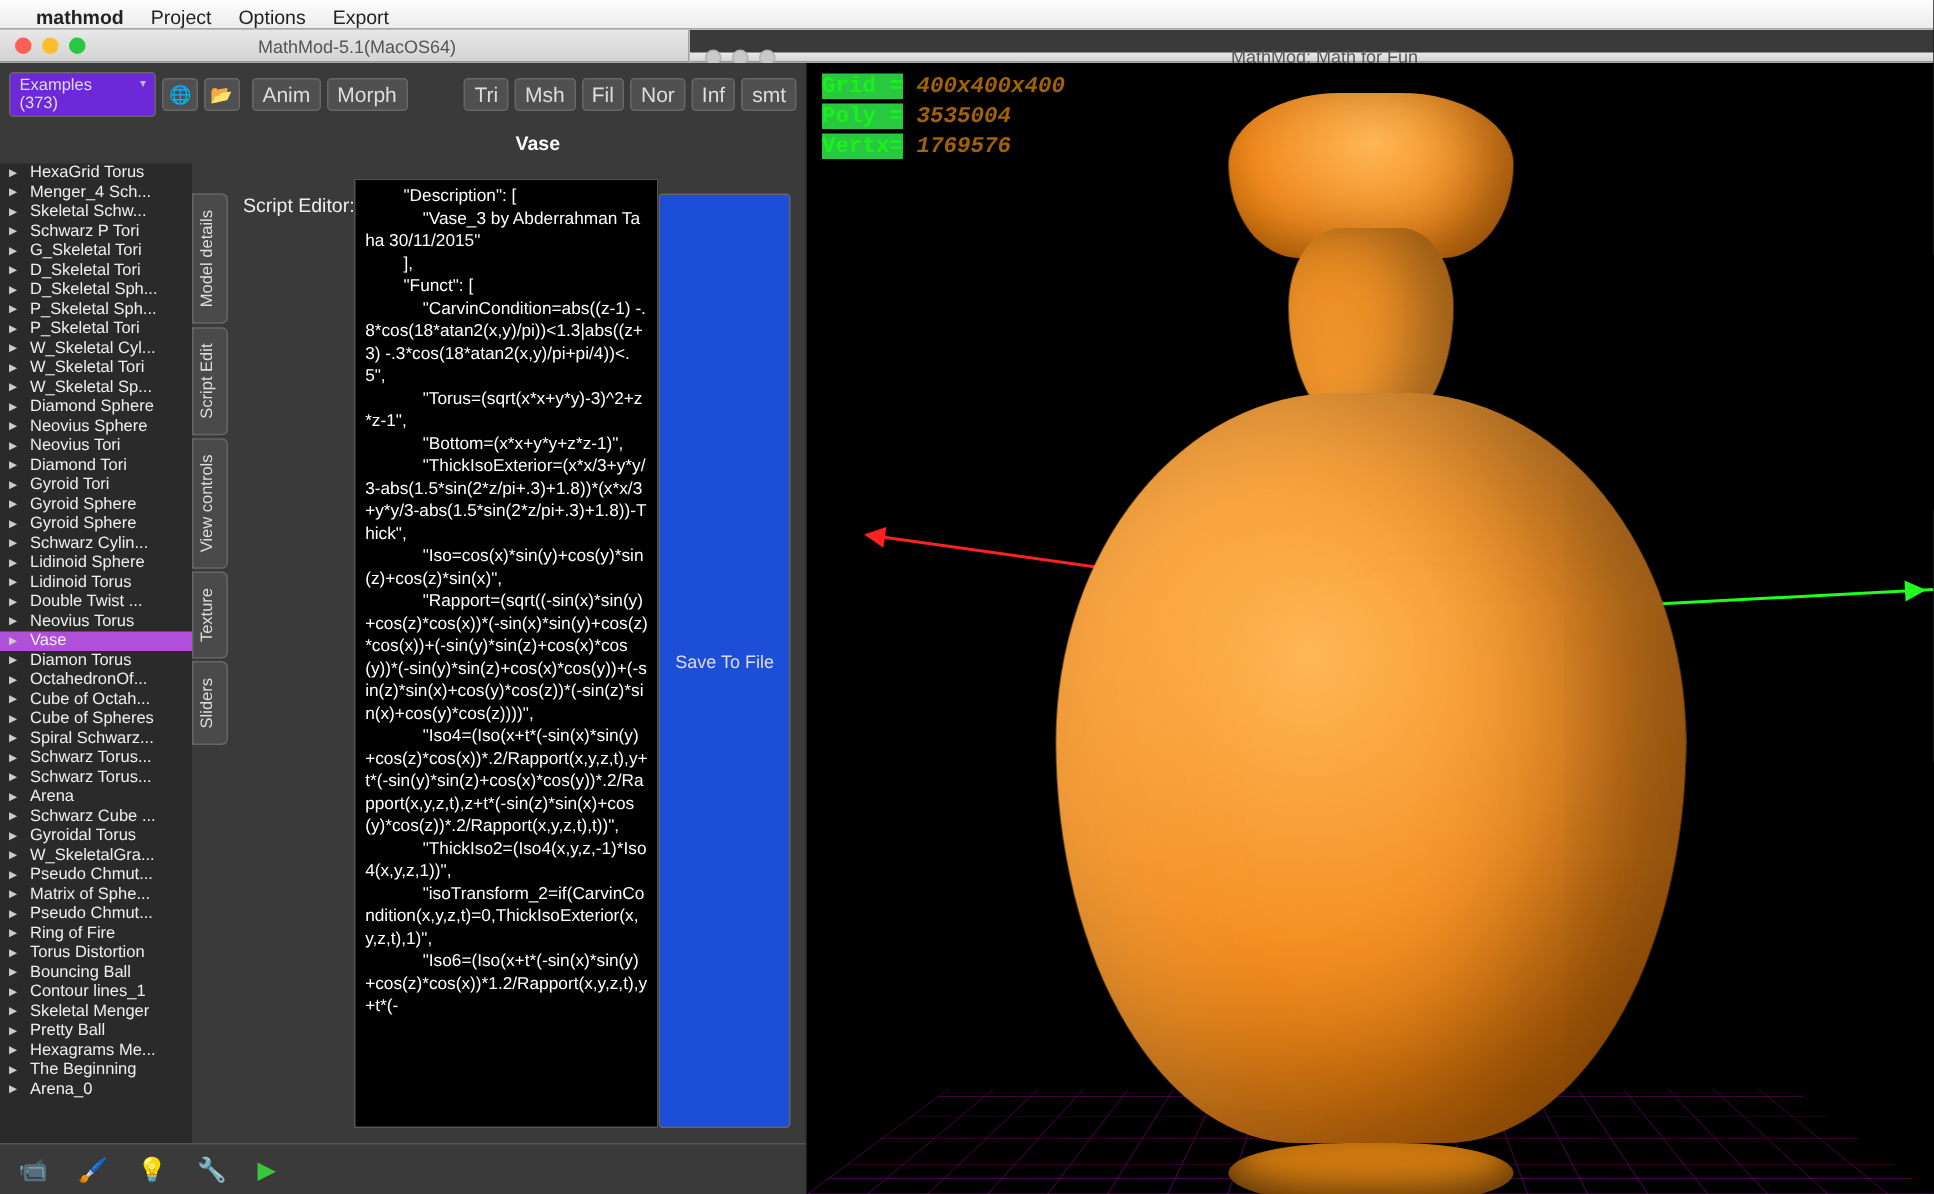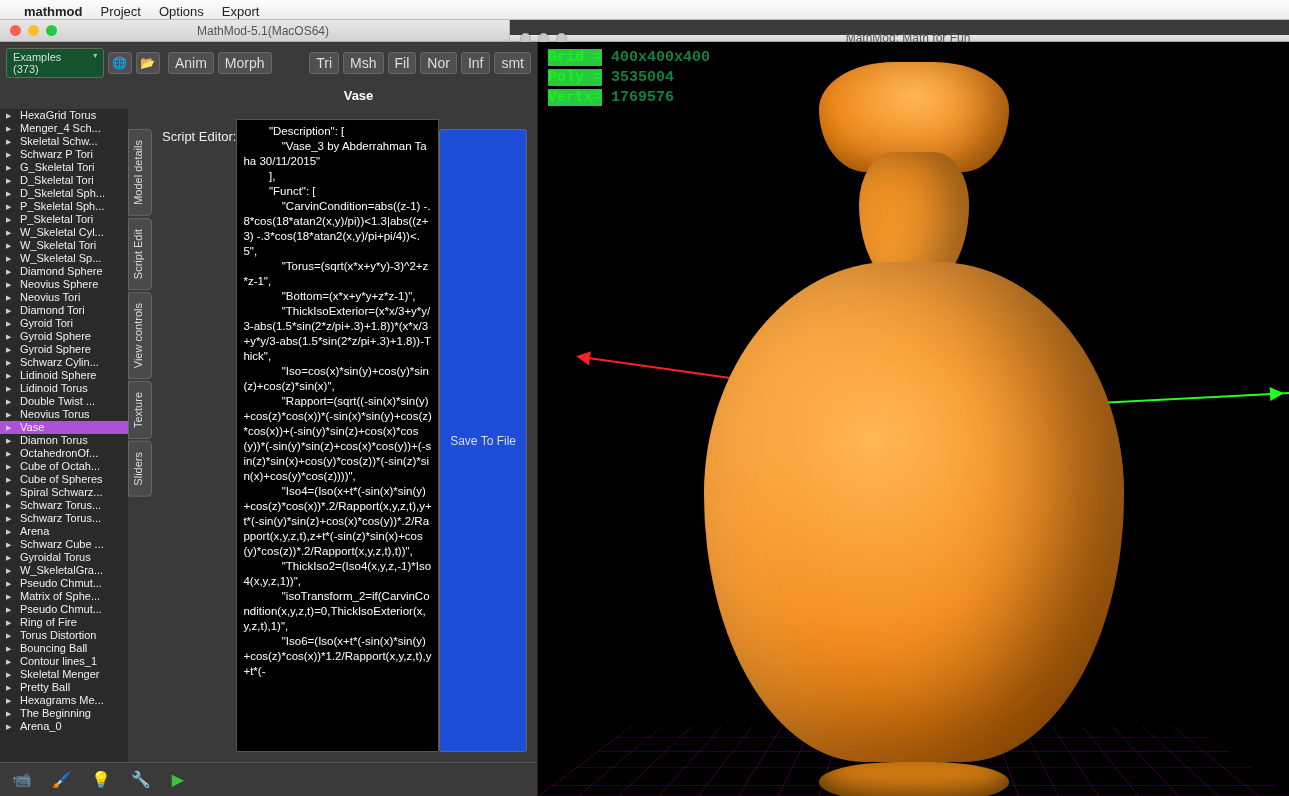--- a/index.html
+++ b/index.html
@@ -29,36 +29,36 @@
   .mac-menu .appname { font-weight: 600; }
   
   .titlebars { display: flex; height: 22px; }
   .titlebar {
     display: flex; align-items: center;
     background: linear-gradient(#e8e8e8,#d3d3d3);
     border-bottom: 1px solid #a8a8a8;
     font-size: 12px;
     color: #555;
   }
-  .titlebar.left { width: 510px; border-right:1px solid #bbb; }
+  .titlebar.left { width: 460px; border-right:1px solid #bbb; }
   .titlebar.right { flex:1;margin-top:15px; }
   .traffic { display:flex; gap:7px; padding-left:10px; margin-right:10px;}
   .dot { width:11px;height:11px;border-radius:50%; }
   .red{background:#ff5f57;} .yellow{background:#ffbd2e;} .green{background:#28c940;}
   .dot.dim{background:#c9c9c9;border:1px solid #b0b0b0;}
   .titlebar .title { flex:1; text-align:center; padding-right:50px;}
   
   .main { display:flex; height: calc(100% - 20px - 22px); }
   .left-panel { width:538px; background:#3a3a3a; display:flex; flex-direction:column; border-right:1px solid #222;}
   .toolbar1 {
     display:flex; align-items:center; gap:4px;
     padding:6px 6px; background:#3a3a3a;
   }
   .dropdown {
-    background:#14532d; color:#ddd; border:1px solid #666;
+    background:#6d28d9; color:#ddd; border:1px solid #666;
     padding:2px 6px; border-radius:3px; font-size:11px;
     display:flex; align-items:flex-start; gap:4px;
   }
   .dropdown .arrow { font-size:8px; color:#bbb;}
   .iconbtn {
     width:24px;height:22px;background:#505050;border:1px solid #666;border-radius:3px;
     display:flex;align-items:center;justify-content:center;color:#ccc;font-size:12px;
   }
   .toolbar1 .spacer{flex:1;}
   .smallbtn {
@@ -132,21 +132,21 @@
   .viewport {
     flex:1; background:#000; position:relative; overflow:hidden;
   }
   .stats {
     position:absolute; top:6px; left:10px;
     font-family: "Courier New", monospace;
     font-size:15px; line-height:20px;
     font-weight:bold;
   }
   .stat-lbl.green{color:#1cf01c;}
-  .stat-val{color:#15803d;}
+  .stat-val{color:#a16207;font-style:italic;}
   
   .grid-floor{
     position:absolute; left:0; right:0; bottom:0; height:220px;
     background:
       repeating-linear-gradient(90deg, rgba(255,0,255,.35) 0 1px, transparent 1px 40px),
       repeating-linear-gradient(0deg, rgba(255,0,255,.35) 0 1px, transparent 1px 25px);
     transform: perspective(600px) rotateX(65deg);
     transform-origin: bottom center;
     opacity:.7;
     pointer-events:none;

